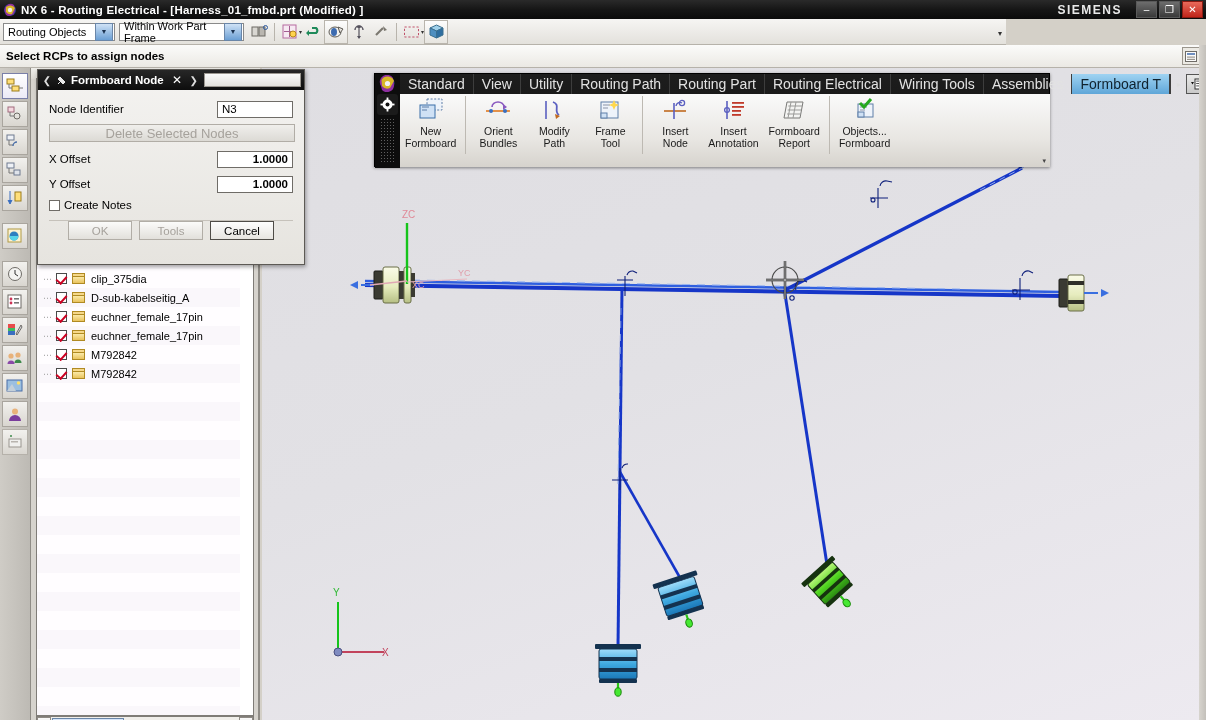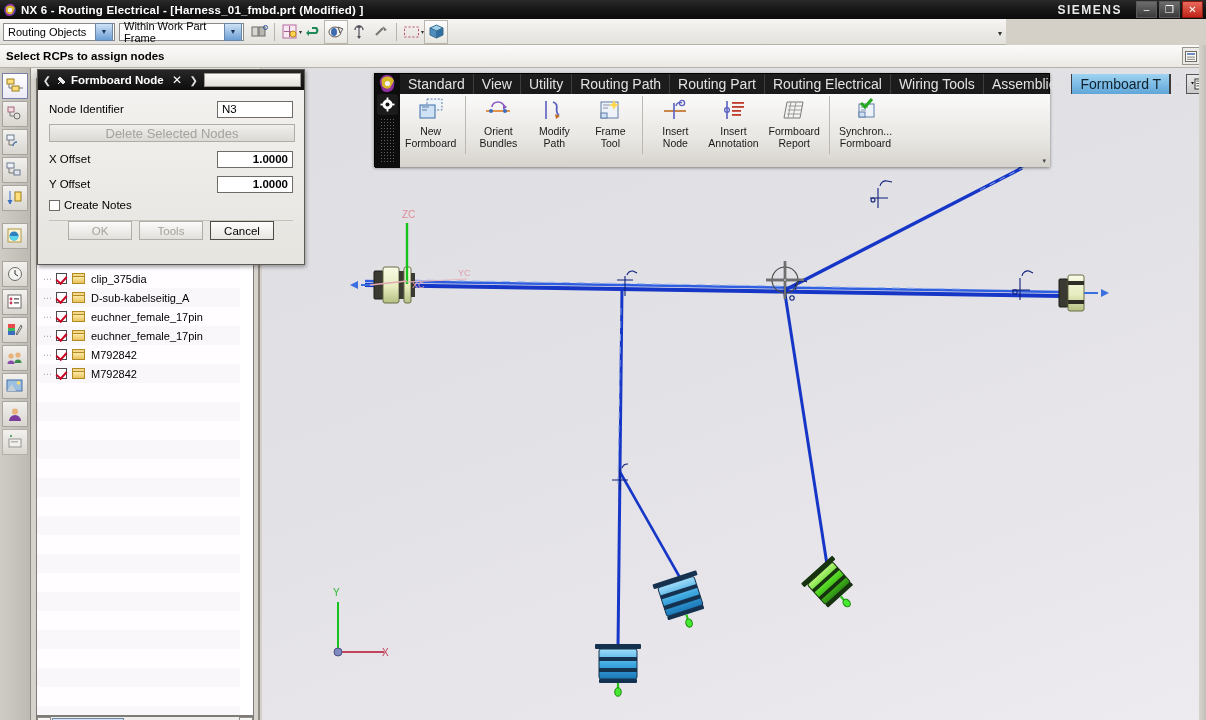--- a/index.html
+++ b/index.html
@@ -788,21 +788,21 @@
       <div class="rgrp">
         <div class="rcmd">
           <span class="ric">
             <svg width="26" height="24" viewBox="0 0 26 24">
               <rect x="6" y="6" width="15" height="13" fill="#eef3fa" stroke="#5f7fa8"></rect>
               <path d="M8 9 H15 M8 12 H13" stroke="#8a93a8"></path>
               <rect x="6" y="14" width="6" height="5" fill="#cfe1f5" stroke="#5f7fa8"></rect>
               <path d="M8 5 L12 9 L19 1" stroke="#25a81f" stroke-width="3" fill="none"></path>
             </svg>
           </span>
-          <span>Synchron...</span>
+          <span>Objects...</span>
           <span>Formboard</span>
         </div>
       </div>
       <span class="rb-caret">▾</span>
     </div>
   </div>
 
   <div class="dialog">
     <div class="dlg-title">
       <span class="dlg-nav">❮</span>

